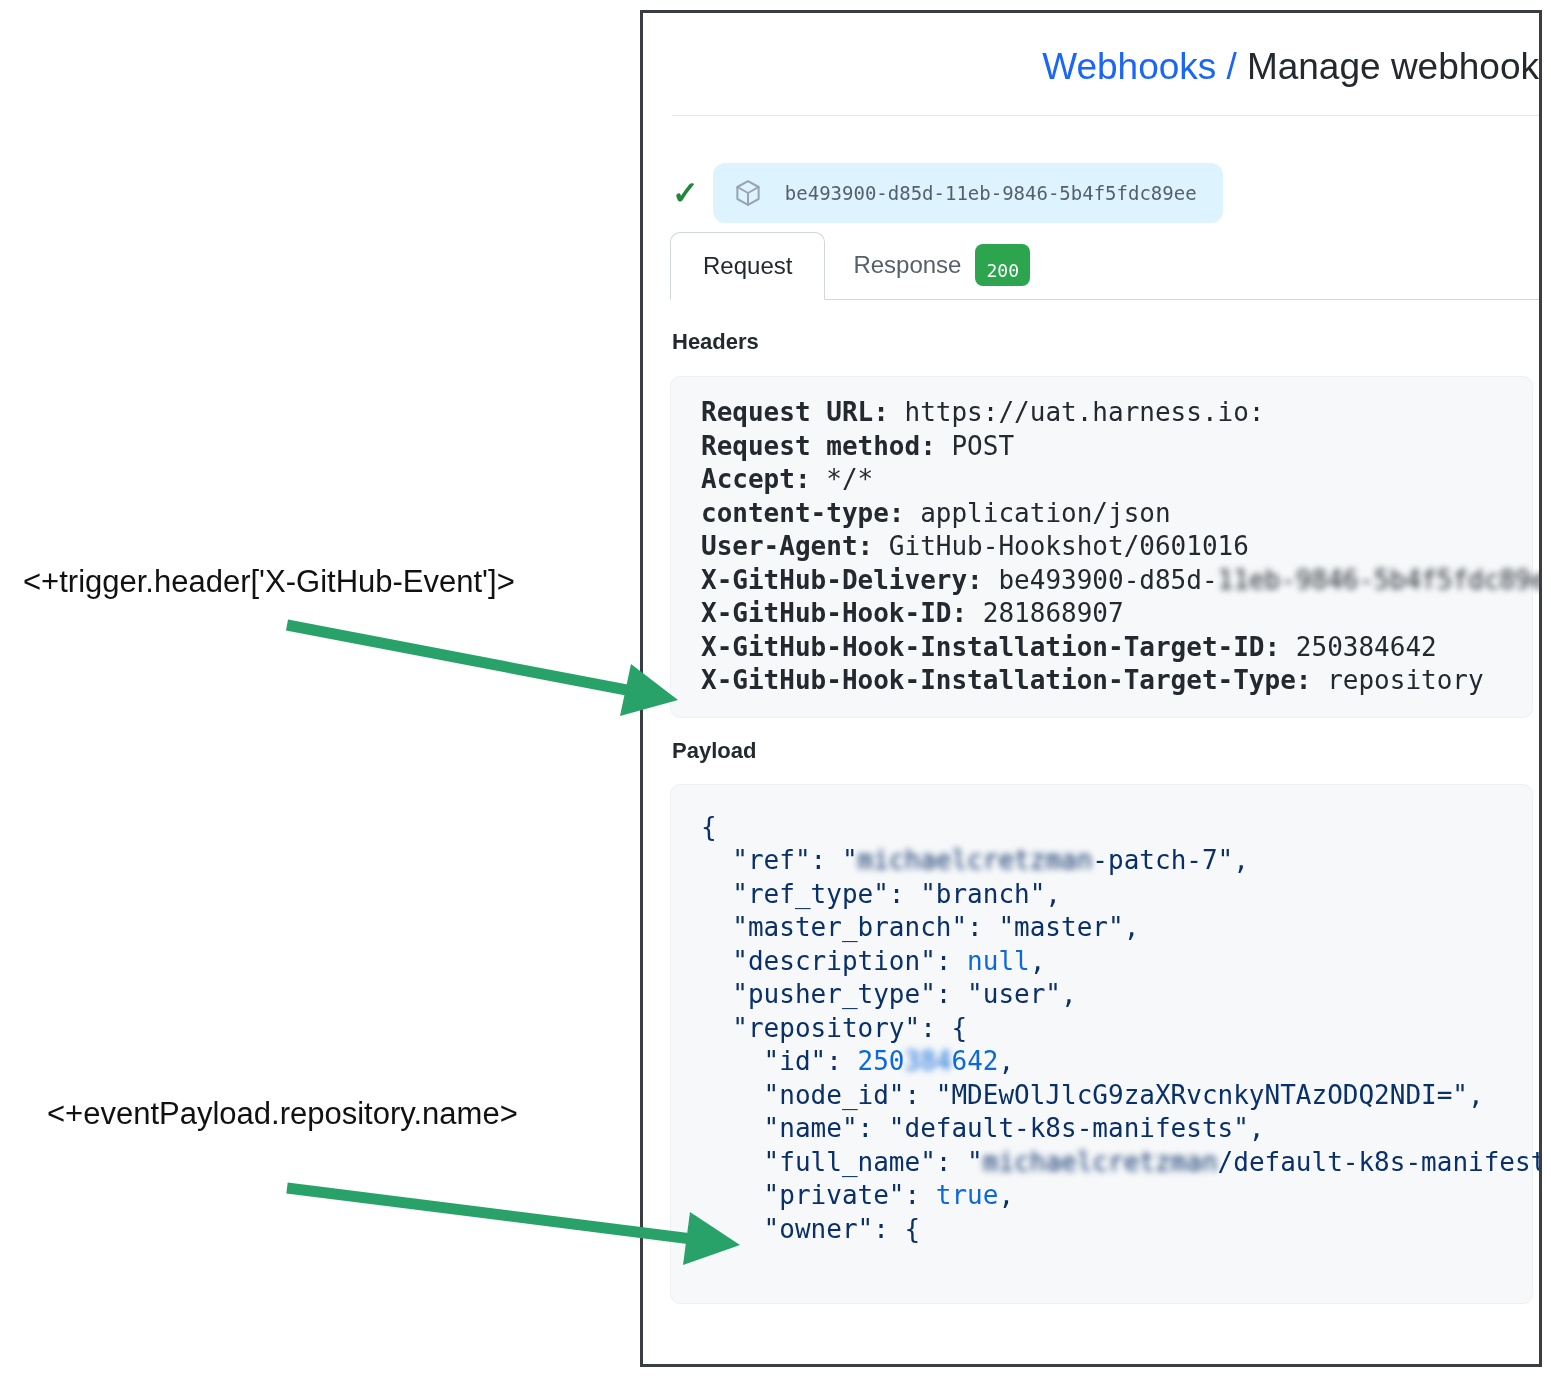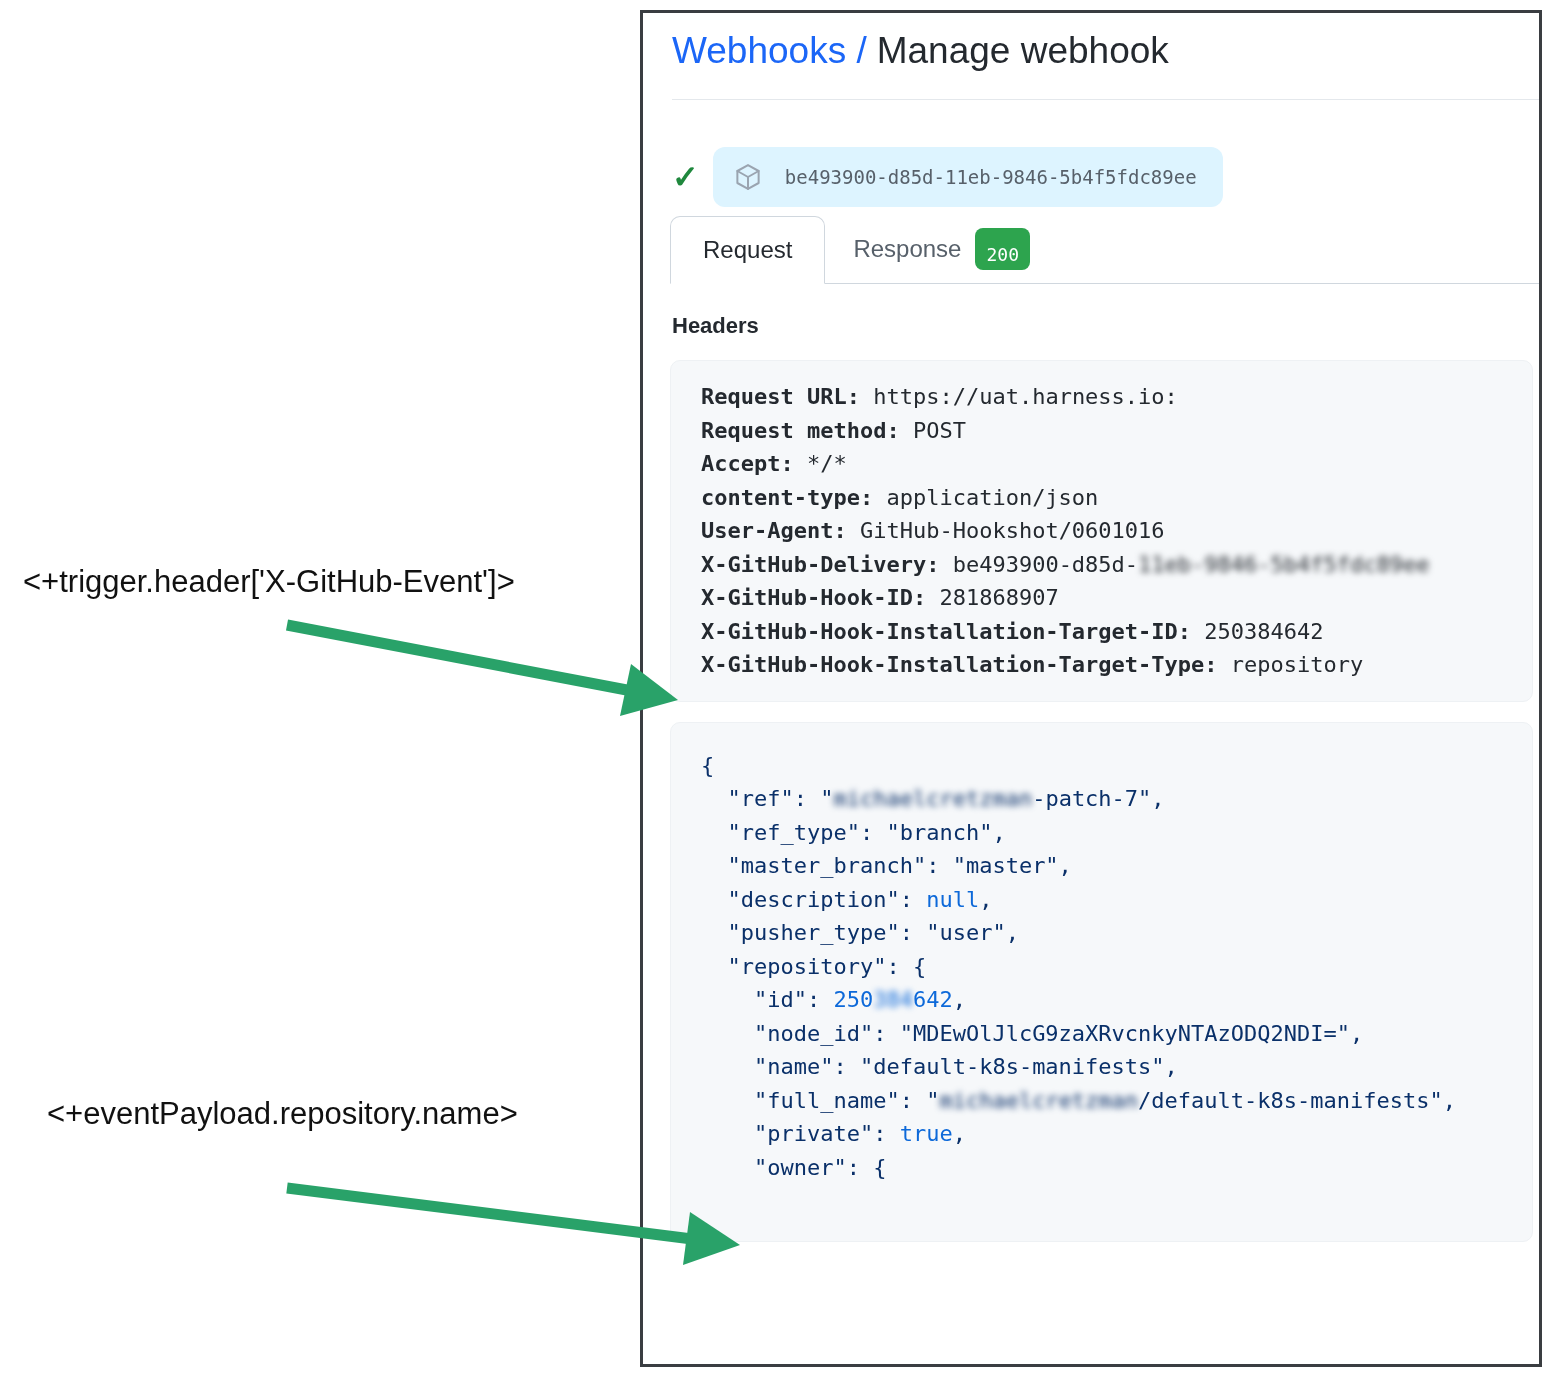--- a/index.html
+++ b/index.html
@@ -16,21 +16,21 @@
   }
   .annotation-1 { left:23px; top:562px; }
   .annotation-2 { left:47px; top:1094px; }
   .overlay { position:absolute; left:0; top:0; z-index:6; pointer-events:none; }
 
   
   .panel {
     position:absolute; left:640px; top:10px; width:902px; height:1357px;
     background:#ffffff; border:3px solid #3a3d41; overflow:hidden; z-index:2;
   }
-  .title { margin:16px 0 0 29px; font-size:37px; font-weight:500; color:#24292f; line-height:44px; }
+  .title { margin:32px 0 0 29px; font-size:37px; font-weight:500; color:#24292f; line-height:44px;text-align:right; }
   .title a { color:#1b66f7; text-decoration:none; cursor:pointer; }
   .title-current { margin-left:10px; }
   .divider { margin:26px 0 0 29px; border-top:1px solid #e4e8ec; height:0; }
 
   .tabnav { display:flex; align-items:flex-end; border-bottom:1px solid #d0d7de; margin:32px 0 0 27px; }
   .tabnav2 { display:flex; align-items:flex-end; border-bottom:1px solid #d0d7de; margin:8px 0 0 27px; }
   .tab {
     font-size:24px; color:#57606a; padding:0 28px; height:70px;
     display:flex; align-items:center; cursor:pointer; white-space:nowrap;
   }
@@ -55,21 +55,21 @@
   .delivery-guid {
     font-family:"DejaVu Sans Mono", monospace; font-size:19px; color:#57606a; white-space:pre;
   }
 
   .section-heading { margin:28px 0 0 29px; font-size:22px; font-weight:700; color:#24292f; line-height:27px; }
   .section-heading.payload-h { margin-top:19px; }
 
   .codebox {
     margin:21px 0 0 27px; width:863px; background:#f6f8fa; border:1px solid #eef1f4;
     border-radius:10px; padding:19px 30px;
-    font-family:"DejaVu Sans Mono", monospace; font-size:22px; line-height:33.5px; color:#24292f;
+    font-family:"DejaVu Sans Mono", monospace; font-size:26px; line-height:33.5px; color:#24292f;
   }
   .codebox.payload { margin-top:20px; height:520px; padding-top:26px; }
   .codeline { white-space:pre; }
   .hlabel { font-weight:700; }
   .s { color:#0a3069; }
   .l { color:#0d69d9; }
   .r { filter:blur(3.2px); }
 </style>
 </head>
 <body>
@@ -112,20 +112,21 @@
         <div class="codeline"><span class="hlabel">Request method:</span><span> POST</span></div>
         <div class="codeline"><span class="hlabel">Accept:</span><span> */*</span></div>
         <div class="codeline"><span class="hlabel">content-type:</span><span> application/json</span></div>
         <div class="codeline"><span class="hlabel">User-Agent:</span><span> GitHub-Hookshot/0601016</span></div>
         <div class="codeline"><span class="hlabel">X-GitHub-Delivery:</span><span> be493900-d85d-</span><span class="r">11eb-9846-5b4f5fdc89ee</span></div>
         <div class="codeline"><span class="hlabel">X-GitHub-Hook-ID:</span><span> 281868907</span></div>
         <div class="codeline"><span class="hlabel">X-GitHub-Hook-Installation-Target-ID:</span><span> 250384642</span></div>
         <div class="codeline"><span class="hlabel">X-GitHub-Hook-Installation-Target-Type:</span><span> repository</span></div>
       </div>
 
+    <h4 class="section-heading payload-h">Payload</h4>
     <div class="codebox payload" id="payload-box">
         <div class="codeline"><span class="s">{</span></div>
         <div class="codeline"><span class="s">  "ref": "</span><span class="s r">michaelcretzman</span><span class="s">-patch-7",</span></div>
         <div class="codeline"><span class="s">  "ref_type": "branch",</span></div>
         <div class="codeline"><span class="s">  "master_branch": "master",</span></div>
         <div class="codeline"><span class="s">  "description": </span><span class="l">null</span><span class="s">,</span></div>
         <div class="codeline"><span class="s">  "pusher_type": "user",</span></div>
         <div class="codeline"><span class="s">  "repository": {</span></div>
         <div class="codeline"><span class="s">    "id": </span><span class="l">250</span><span class="l r">384</span><span class="l">642</span><span class="s">,</span></div>
         <div class="codeline"><span class="s">    "node_id": "MDEwOlJlcG9zaXRvcnkyNTAzODQ2NDI=",</span></div>

